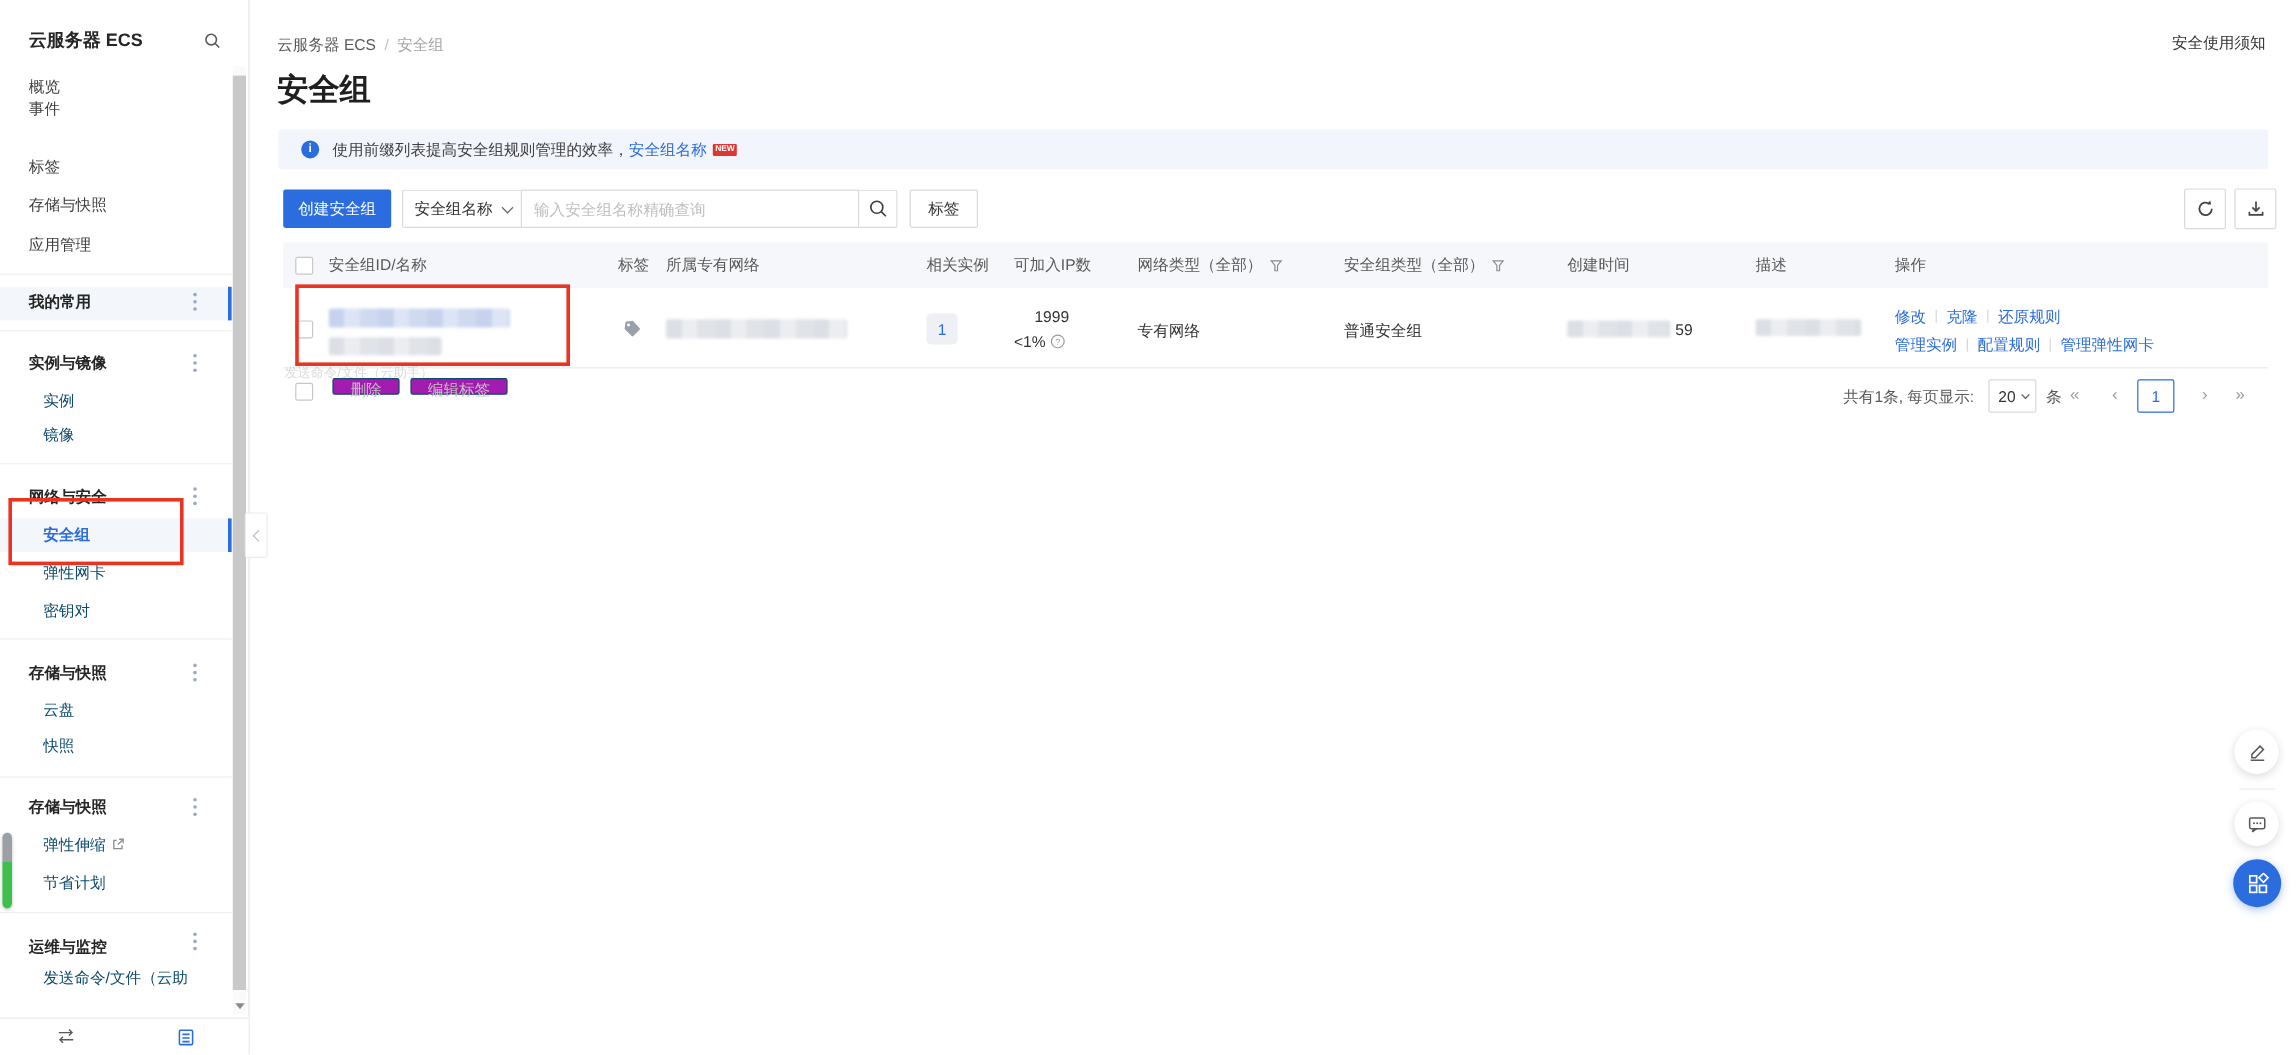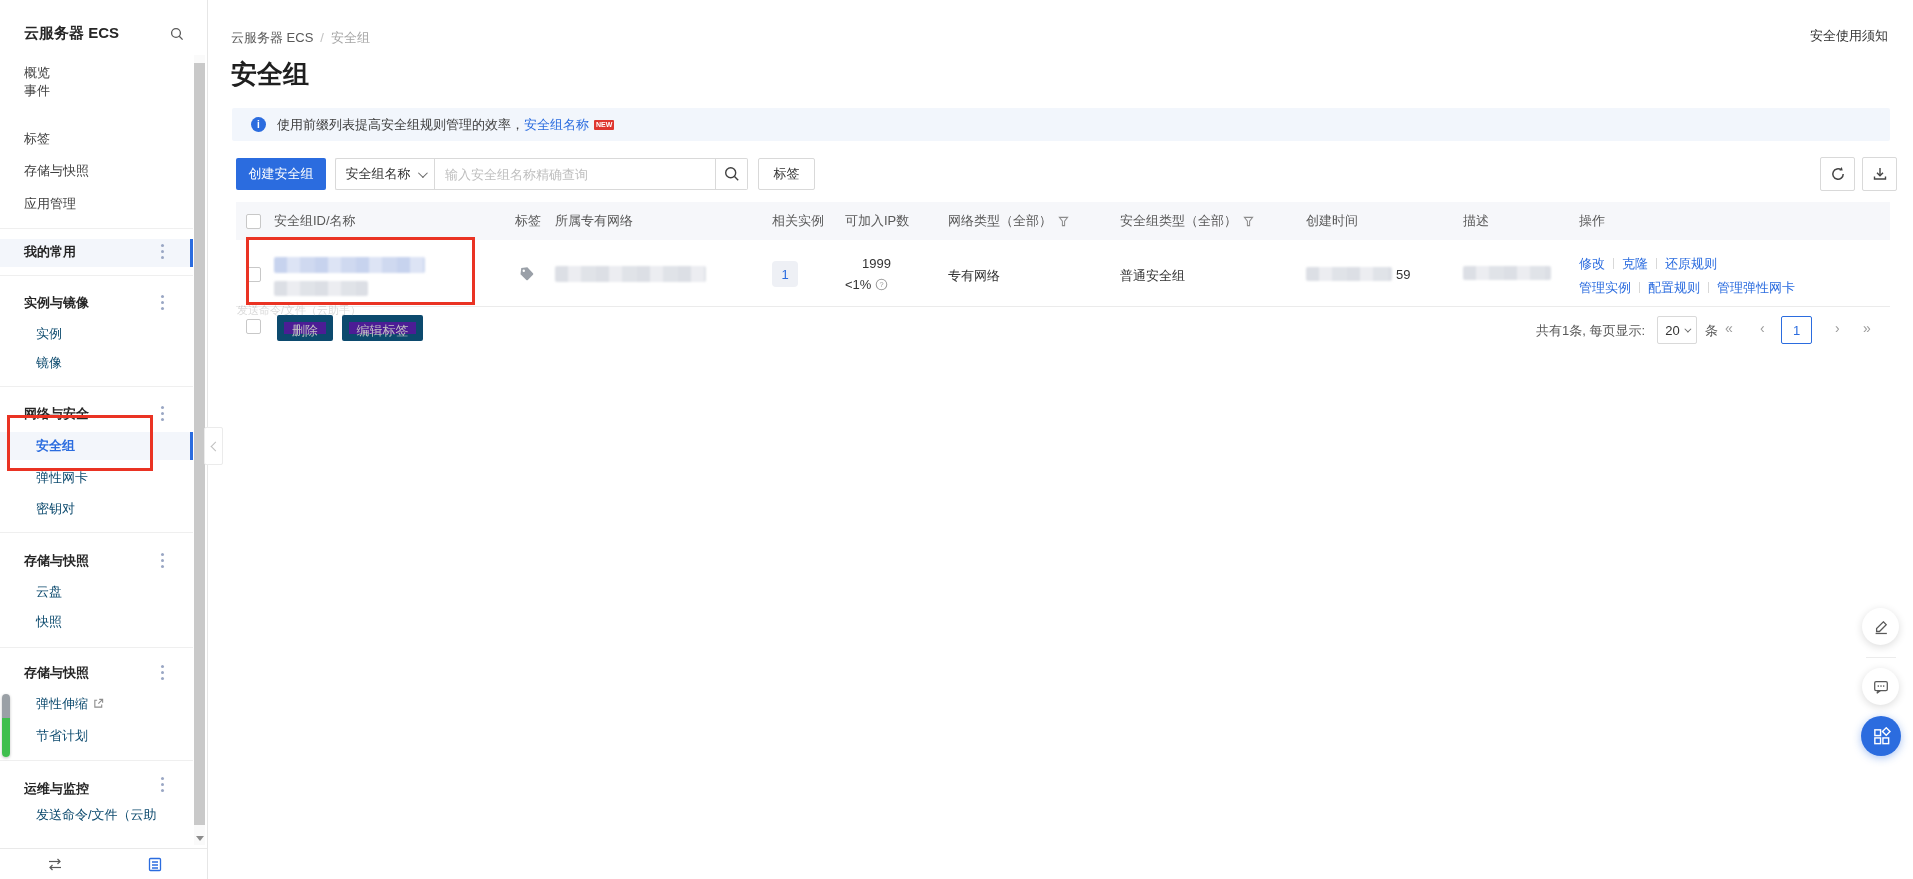--- a/index.html
+++ b/index.html
@@ -67,21 +67,21 @@
   .th { position:absolute; top:0; line-height:38px; white-space:nowrap; display:flex; align-items:center; gap:6px; height:38px; }
   .trow { position:relative; height:67px; border-bottom:1px solid #ebebeb; background:#fff; }
   .cell { position:absolute; font-size:13px; color:#333; white-space:nowrap; }
   .checkbox { display:inline-block; width:15px; height:15px; border:1px solid #c8c8c8; border-radius:2px; background:#fff; cursor:pointer; }
   .mosaic-b { background:repeating-linear-gradient(90deg,#c7d3ee 0 13px,#dde4f5 13px 26px,#cfd9f0 26px 41px); filter:blur(1.2px); border-radius:2px; }
   .mosaic-g { background:repeating-linear-gradient(90deg,#dcdfe5 0 13px,#ecedf1 13px 26px,#e0e3e8 26px 41px); filter:blur(1.2px); border-radius:2px; }
   .count-badge { position:absolute; width:26px; height:26px; background:#eef0f5; border-radius:4px; color:#2b6cdf; font-size:13px; display:flex; align-items:center; justify-content:center; cursor:pointer; }
   .op-link { color:#2b6cdf; cursor:pointer; }
   .op-sep { display:inline-block; width:1px; height:11px; background:#d8d8d8; margin:0 8px; vertical-align:-1px; }
   .tfoot { position:relative; height:48px; font-size:13px; color:#595959; }
-  .btn-disabled { position:absolute; top:8px; height:26px; background:#4c1d95; border:7px solid #0c4a6e; border-radius:2px; color:#c3c3c3; font-size:13px; }
+  .btn-disabled { position:absolute; top:8px; height:14px; background:#a21caf; border:1px solid #0c4a6e; border-radius:2px; color:#c3c3c3; font-size:13px; }
   .pgsel { position:absolute; top:9px; width:40px; height:28px; border:1px solid #d9d9d9; border-radius:2px; display:flex; align-items:center; justify-content:center; gap:4px; font-size:13px; color:#333; cursor:pointer; }
   .pgsel .chev { width:5px; height:5px; }
   .pg-nav { position:absolute; top:13px; font-size:14px; color:#9b9b9b; cursor:pointer; }
   .pg-cur { position:absolute; top:9px; width:31px; height:28px; border:1px solid #2b6cdf; border-radius:2px; color:#2b6cdf; font-size:13px; display:flex; align-items:center; justify-content:center; cursor:pointer; }
 
   .ghost { position:absolute; left:237px; top:303px; font-size:11px; color:#8c8c8c; opacity:.32; z-index:0; }
 
   
   .float-btn { position:absolute; left:1862px; width:37px; height:37px; border-radius:50%; background:#fff; box-shadow:0 2px 8px rgba(0,0,0,.14); display:flex; align-items:center; justify-content:center; cursor:pointer; z-index:7; }
   .float-div { position:absolute; left:1866px; top:657px; width:30px; height:1px; background:#ececec; z-index:7; }

